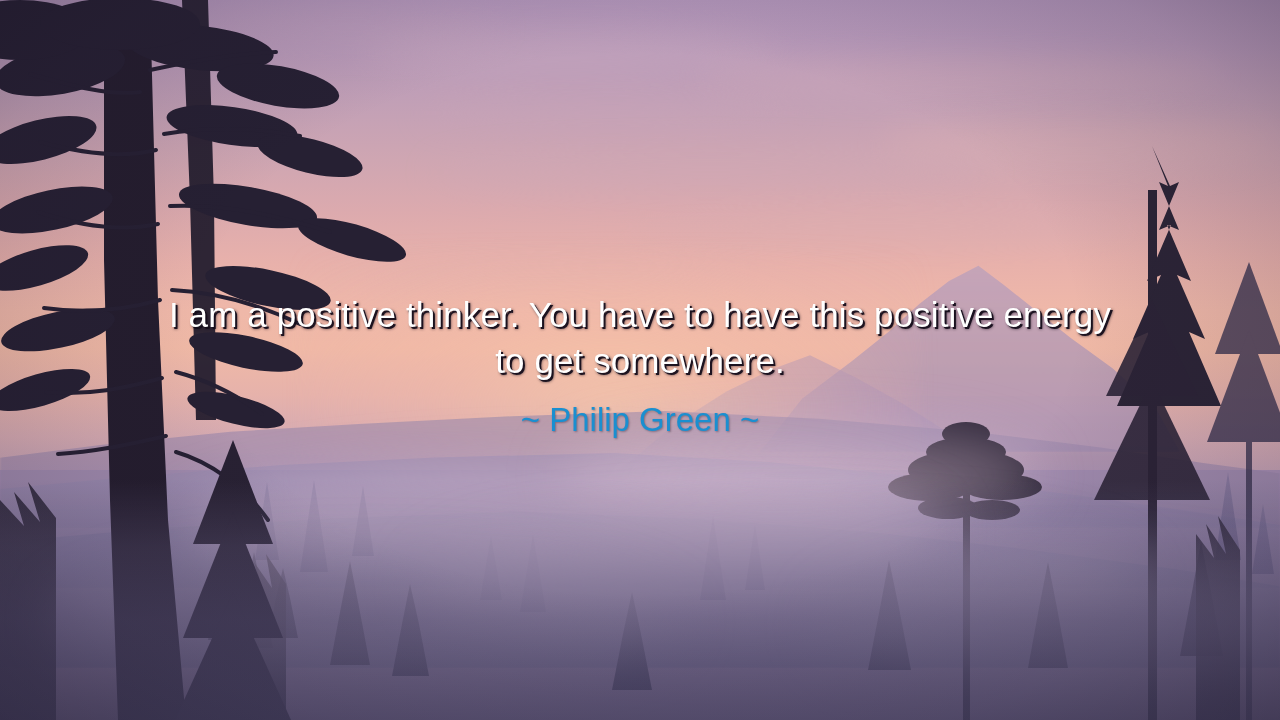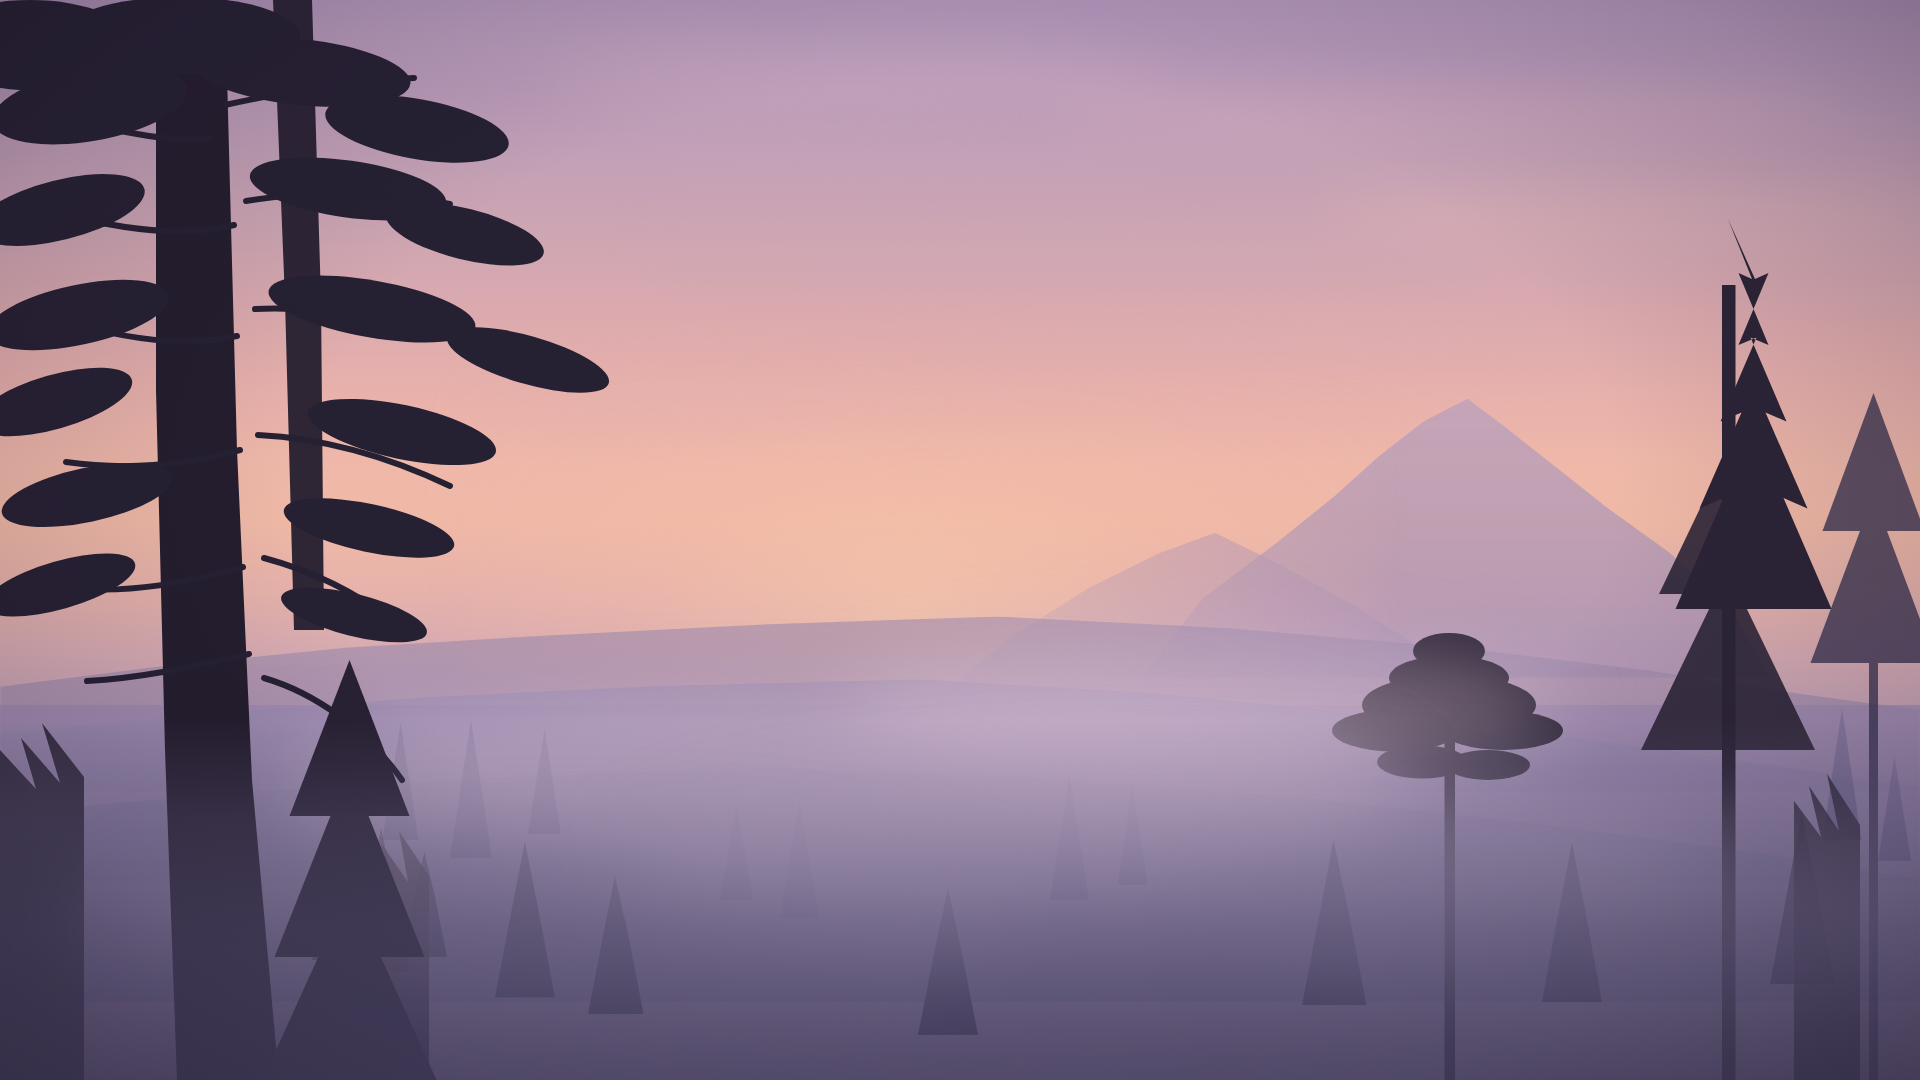--- a/index.html
+++ b/index.html
@@ -312,14 +312,19 @@
         <path d="M233 440 l40 104 l-80 0 z"></path>
         <path d="M233 512 l50 126 l-100 0 z"></path>
         <path d="M233 592 l58 128 l-116 0 z"></path>
       </g>
     </svg>
 
     <div class="floor"></div>
     <div class="vignette"></div>
   </div>
 
+  <div class="quote-wrap">
+    <div class="quote-text">I am a positive thinker. You have to have this positive energy</div>
+    <div class="quote-text">to get somewhere.</div>
+    <div class="quote-author">~ Philip Green ~</div>
+  </div>
 
 </div>
 
 </body></html>

